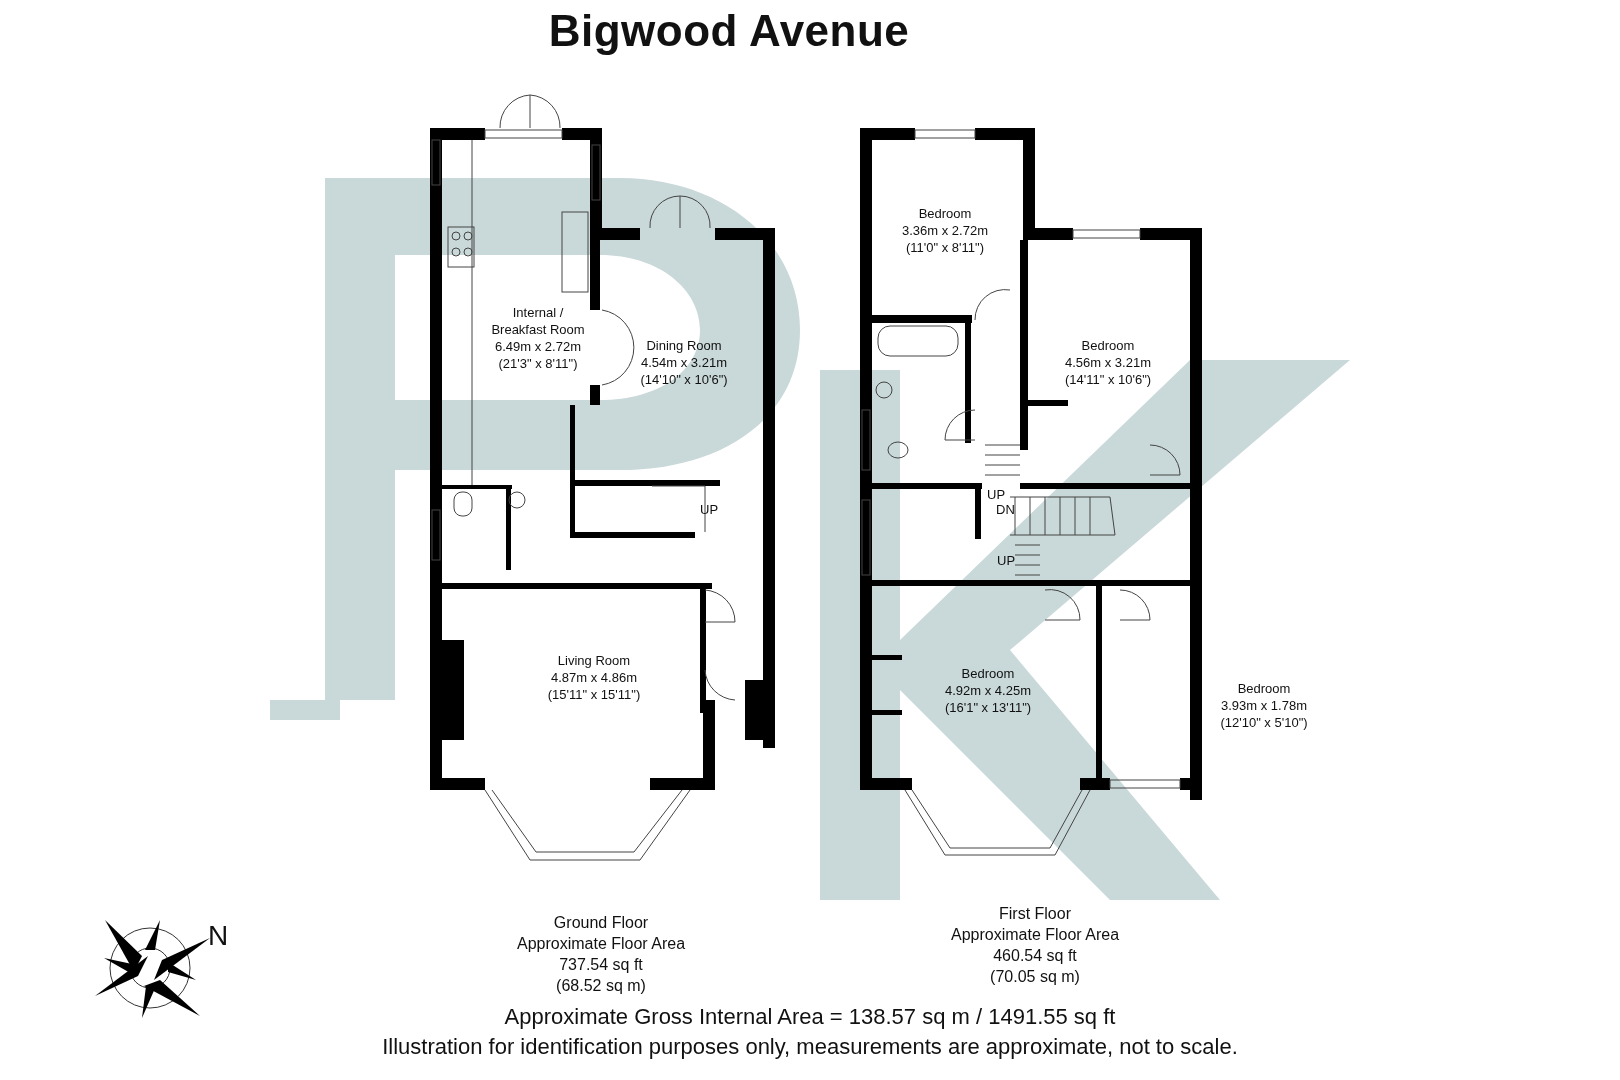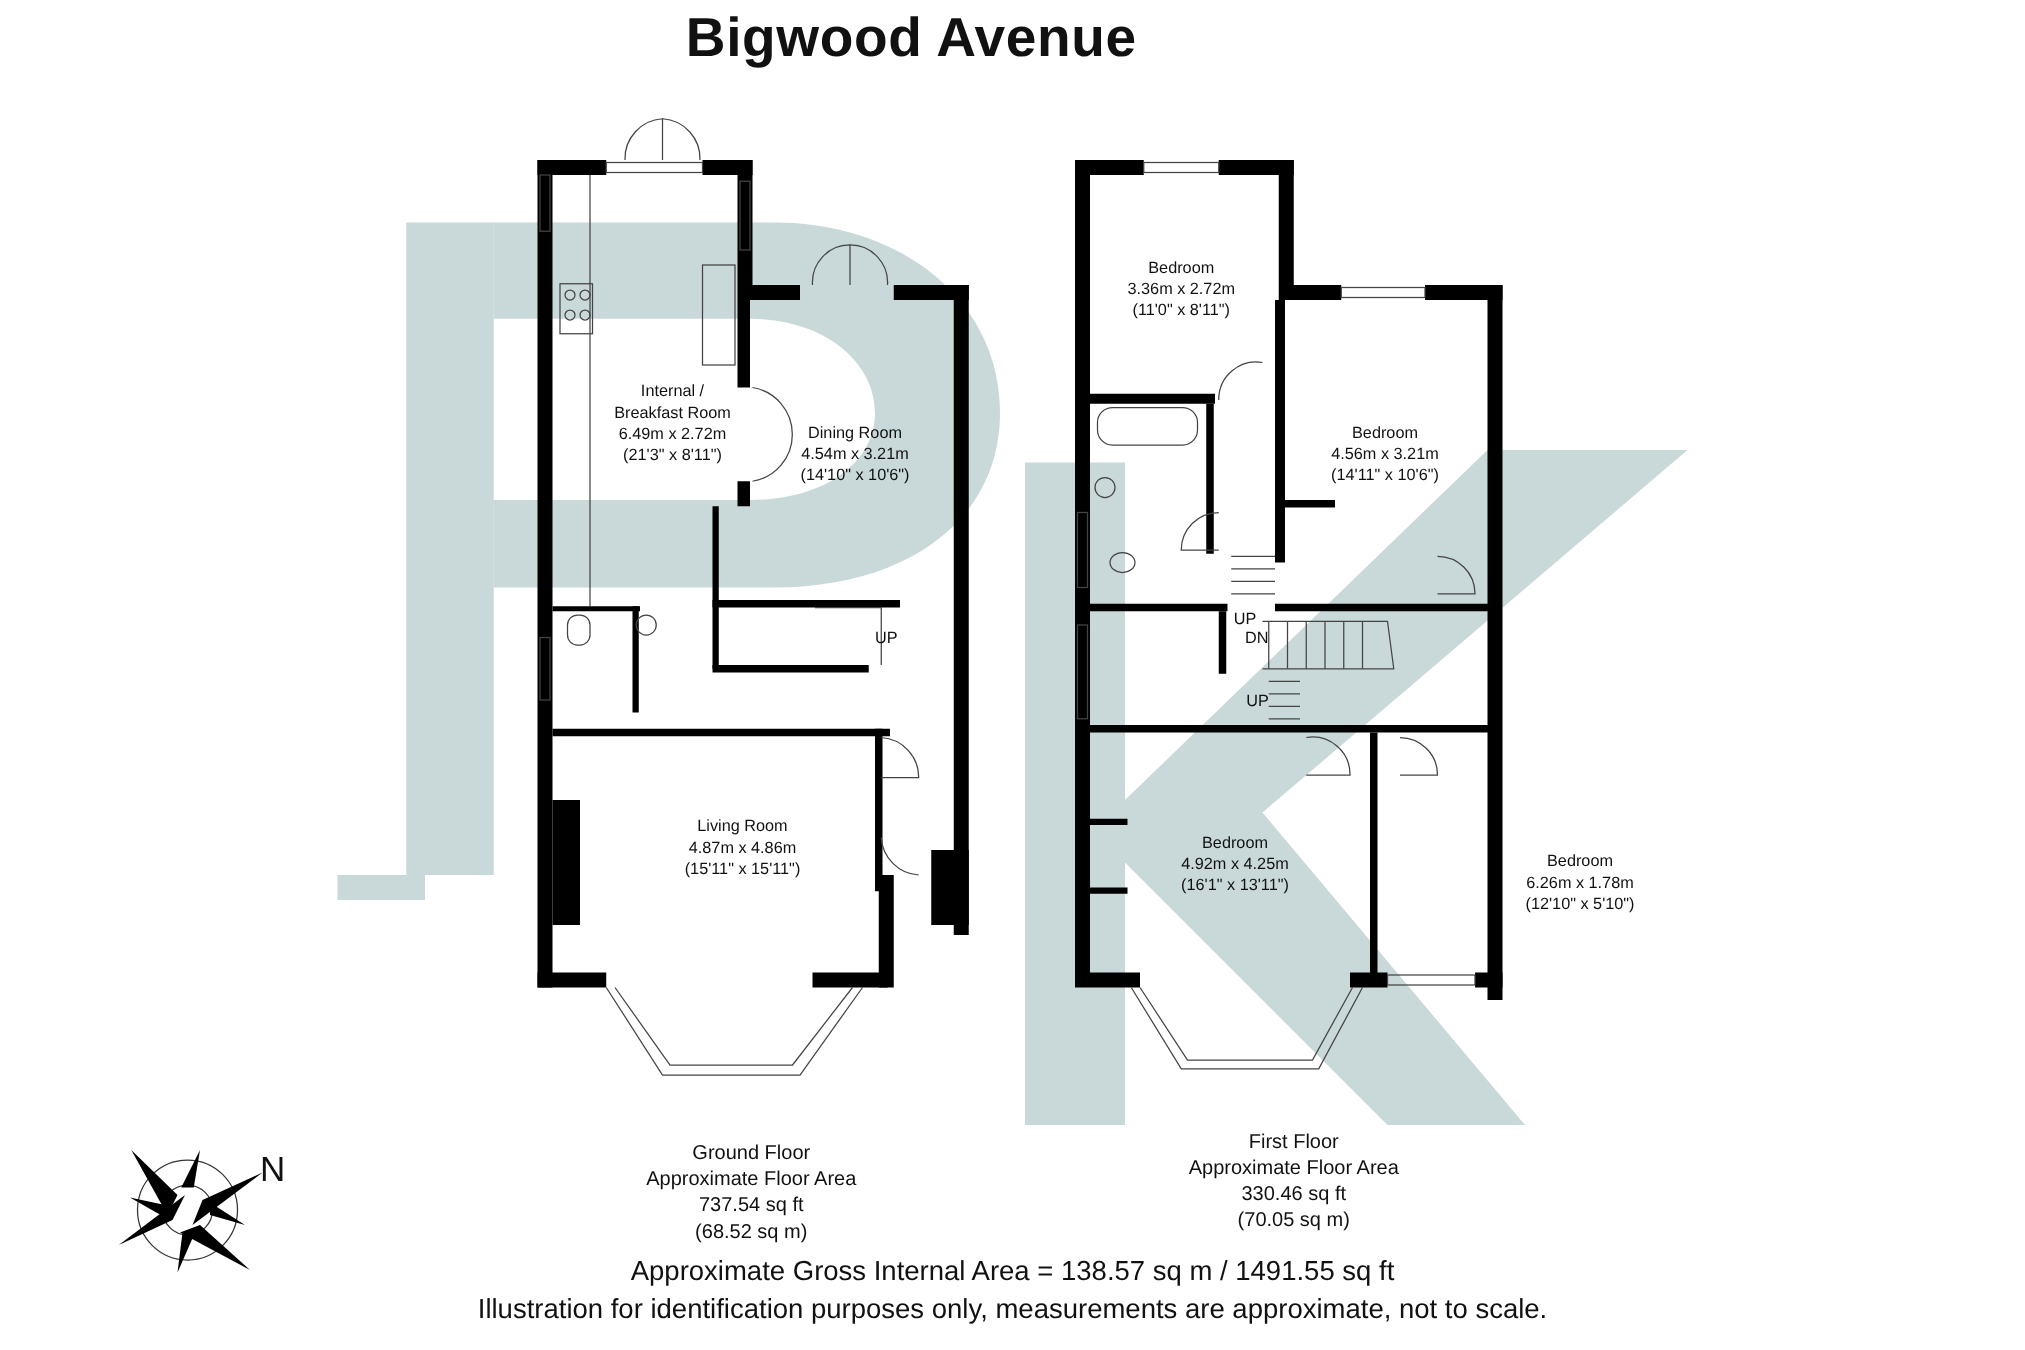--- a/index.html
+++ b/index.html
@@ -174,36 +174,36 @@
   <div>4.56m x 3.21m</div>
   <div>(14'11" x 10'6")</div>
 </div>
 <div class="lbl" style="left:988px;top:665px;">
   <div>Bedroom</div>
   <div>4.92m x 4.25m</div>
   <div>(16'1" x 13'11")</div>
 </div>
 <div class="lbl" style="left:1264px;top:680px;">
   <div>Bedroom</div>
-  <div>6.26m x 1.78m</div>
+  <div>3.93m x 1.78m</div>
   <div>(12'10" x 5'10")</div>
 </div>
 <div class="updn" style="left:987px;top:487px;">UP</div>
 <div class="updn" style="left:996px;top:502px;text-align:center;">DN</div>
 <div class="updn" style="left:997px;top:553px;">UP</div>
 
 <div class="floor-lbl" style="left:601px;top:895px;margin-top:17px;">
   <div>Ground Floor</div>
   <div>Approximate Floor Area</div>
   <div>737.54 sq ft</div>
   <div>(68.52 sq m)</div>
 </div>
 <div class="floor-lbl" style="left:1035px;top:903px;">
   <div>First Floor</div>
   <div>Approximate Floor Area</div>
-  <div>330.46 sq ft</div>
+  <div>460.54 sq ft</div>
   <div>(70.05 sq m)</div>
 </div>
 
 <div class="compass-n">N</div>
 
 <div class="foot" style="top:1004px;">Approximate Gross Internal Area = 138.57 sq m / 1491.55 sq ft</div>
 <div class="foot" style="top:1034px;">Illustration for identification purposes only, measurements are approximate, not to scale.</div>
 
 </body></html>

